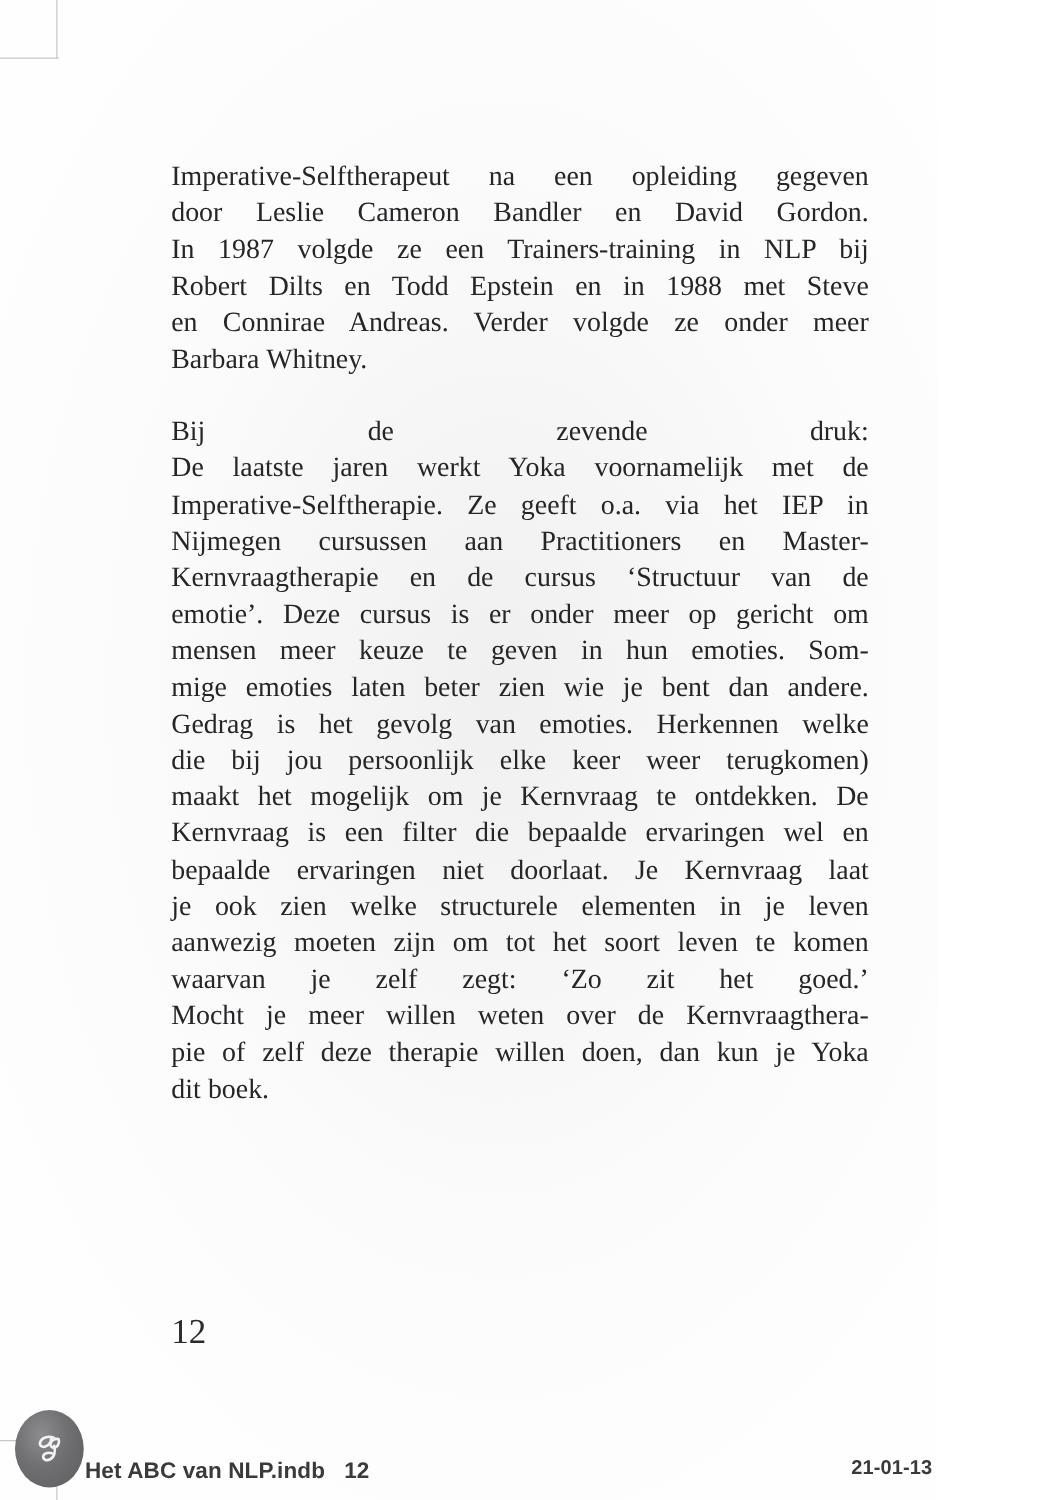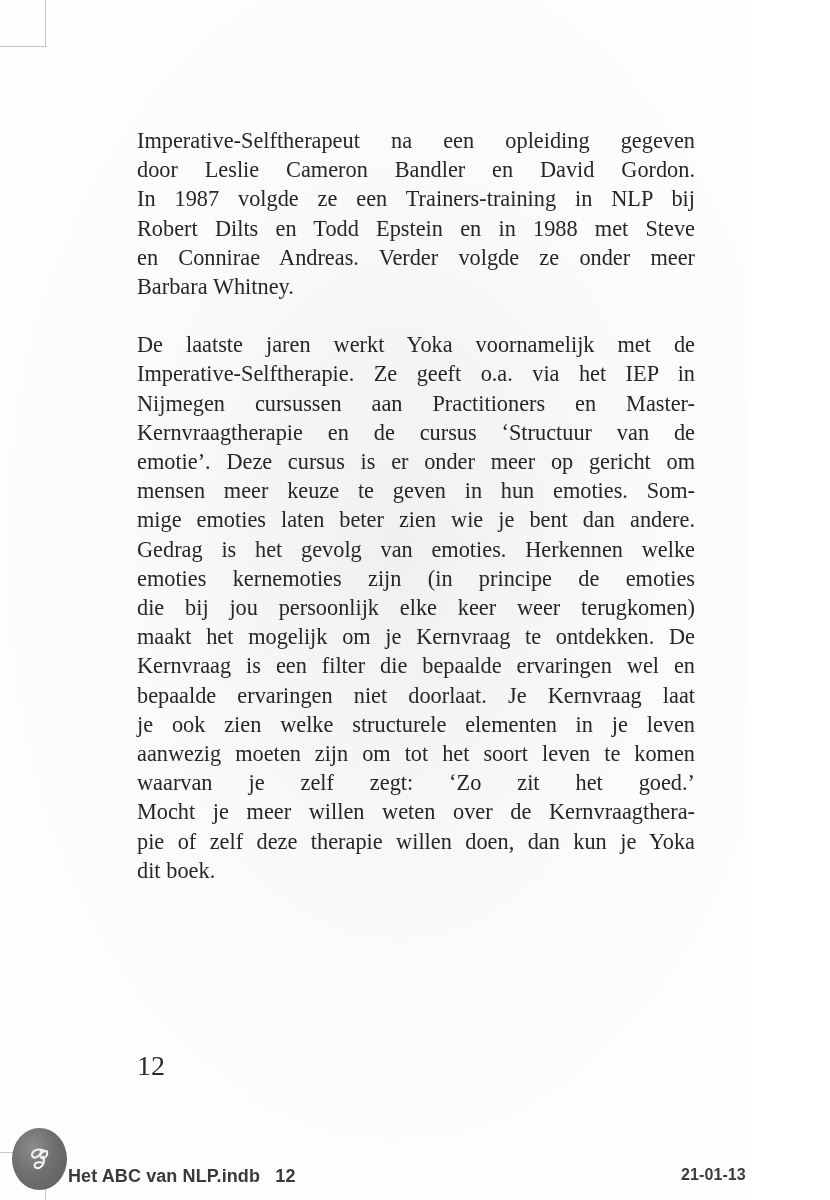--- a/index.html
+++ b/index.html
@@ -141,29 +141,29 @@
     <p class="para" id="p1">
         <span class="line">Imperative-Selftherapeut na een opleiding gegeven</span>
         <span class="line">door Leslie Cameron Bandler en David Gordon.</span>
         <span class="line">In 1987 volgde ze een Trainers-training in NLP bij</span>
         <span class="line">Robert Dilts en Todd Epstein en in 1988 met Steve</span>
         <span class="line">en Connirae Andreas. Verder volgde ze onder meer</span>
         <span class="line last">Barbara Whitney.</span>
       </p>
     <div class="gap"></div>
     <p class="para" id="p2">
+        <span class="line">Bij de zevende druk:</span>
         <span class="line">De laatste jaren werkt Yoka voornamelijk met de</span>
         <span class="line">Imperative-Selftherapie. Ze geeft o.a. via het IEP in</span>
         <span class="line">Nijmegen cursussen aan Practitioners en Master-</span>
         <span class="line">Kernvraagtherapie en de cursus ‘Structuur van de</span>
         <span class="line">emotie’. Deze cursus is er onder meer op gericht om</span>
         <span class="line">mensen meer keuze te geven in hun emoties. Som-</span>
         <span class="line">mige emoties laten beter zien wie je bent dan andere.</span>
         <span class="line">Gedrag is het gevolg van emoties. Herkennen welke</span>
-        <span class="line">emoties kernemoties zijn (in principe de emoties</span>
         <span class="line">die bij jou persoonlijk elke keer weer terugkomen)</span>
         <span class="line">maakt het mogelijk om je Kernvraag te ontdekken. De</span>
         <span class="line">Kernvraag is een filter die bepaalde ervaringen wel en</span>
         <span class="line">bepaalde ervaringen niet doorlaat. Je Kernvraag laat</span>
         <span class="line">je ook zien welke structurele elementen in je leven</span>
         <span class="line">aanwezig moeten zijn om tot het soort leven te komen</span>
         <span class="line">waarvan je zelf zegt: ‘Zo zit het goed.’</span>
         <span class="line">Mocht je meer willen weten over de Kernvraagthera-</span>
         <span class="line">pie of zelf deze therapie willen doen, dan kun je Yoka</span>
         <span class="line last">dit boek.</span>

